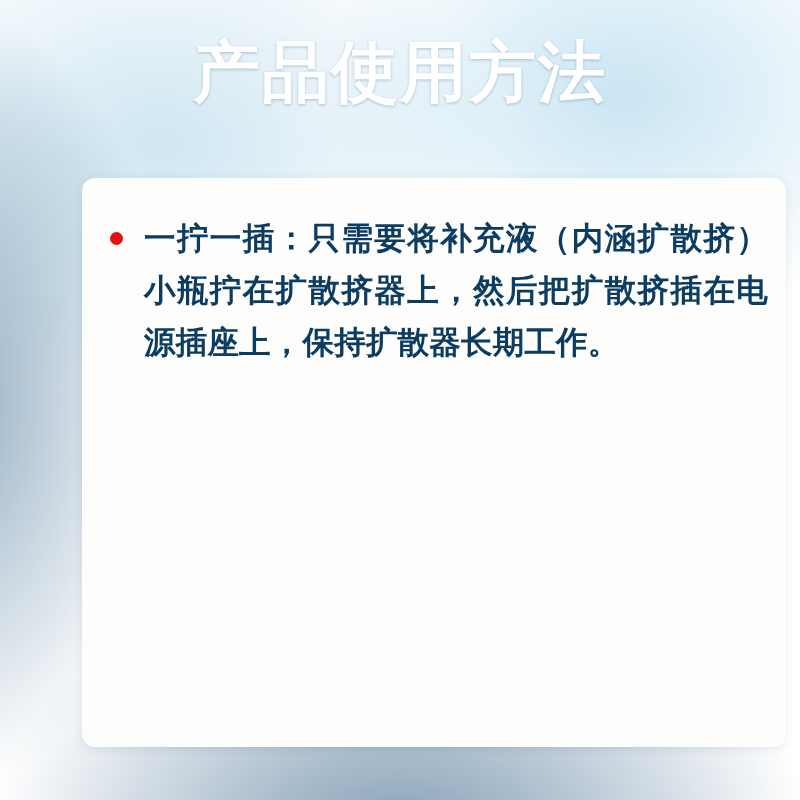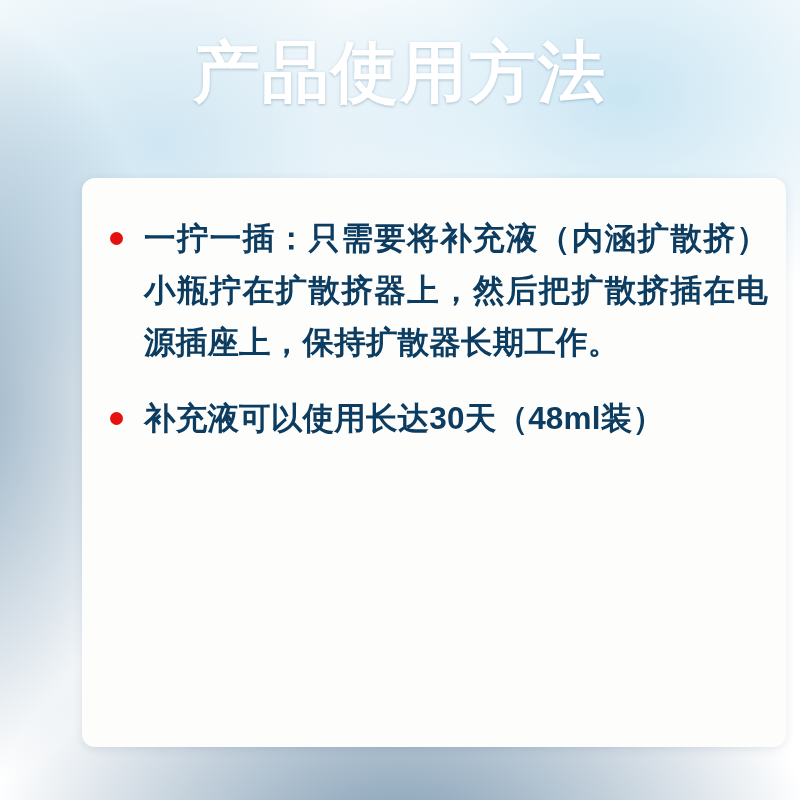--- a/index.html
+++ b/index.html
@@ -134,22 +134,18 @@
 
   <div class="card">
     <ul class="bullets">
 
       <li class="bullet-item item-0">
         <span class="bullet-dot"></span>
         <span class="bullet-text">一拧一插：只需要将补充液（内涵扩散挤）小瓶拧在扩散挤器上，然后把扩散挤插在电源插座上，保持扩散器长期工作。</span>
       </li>
 
 
-      <li class="bullet-item item-2">
-        <span class="bullet-dot"></span>
-        <span class="bullet-text">补充液可以使用长达30天（48ml装）</span>
-      </li>
 
 
     </ul>
   </div>
 
 </div>
 
 </body></html>

